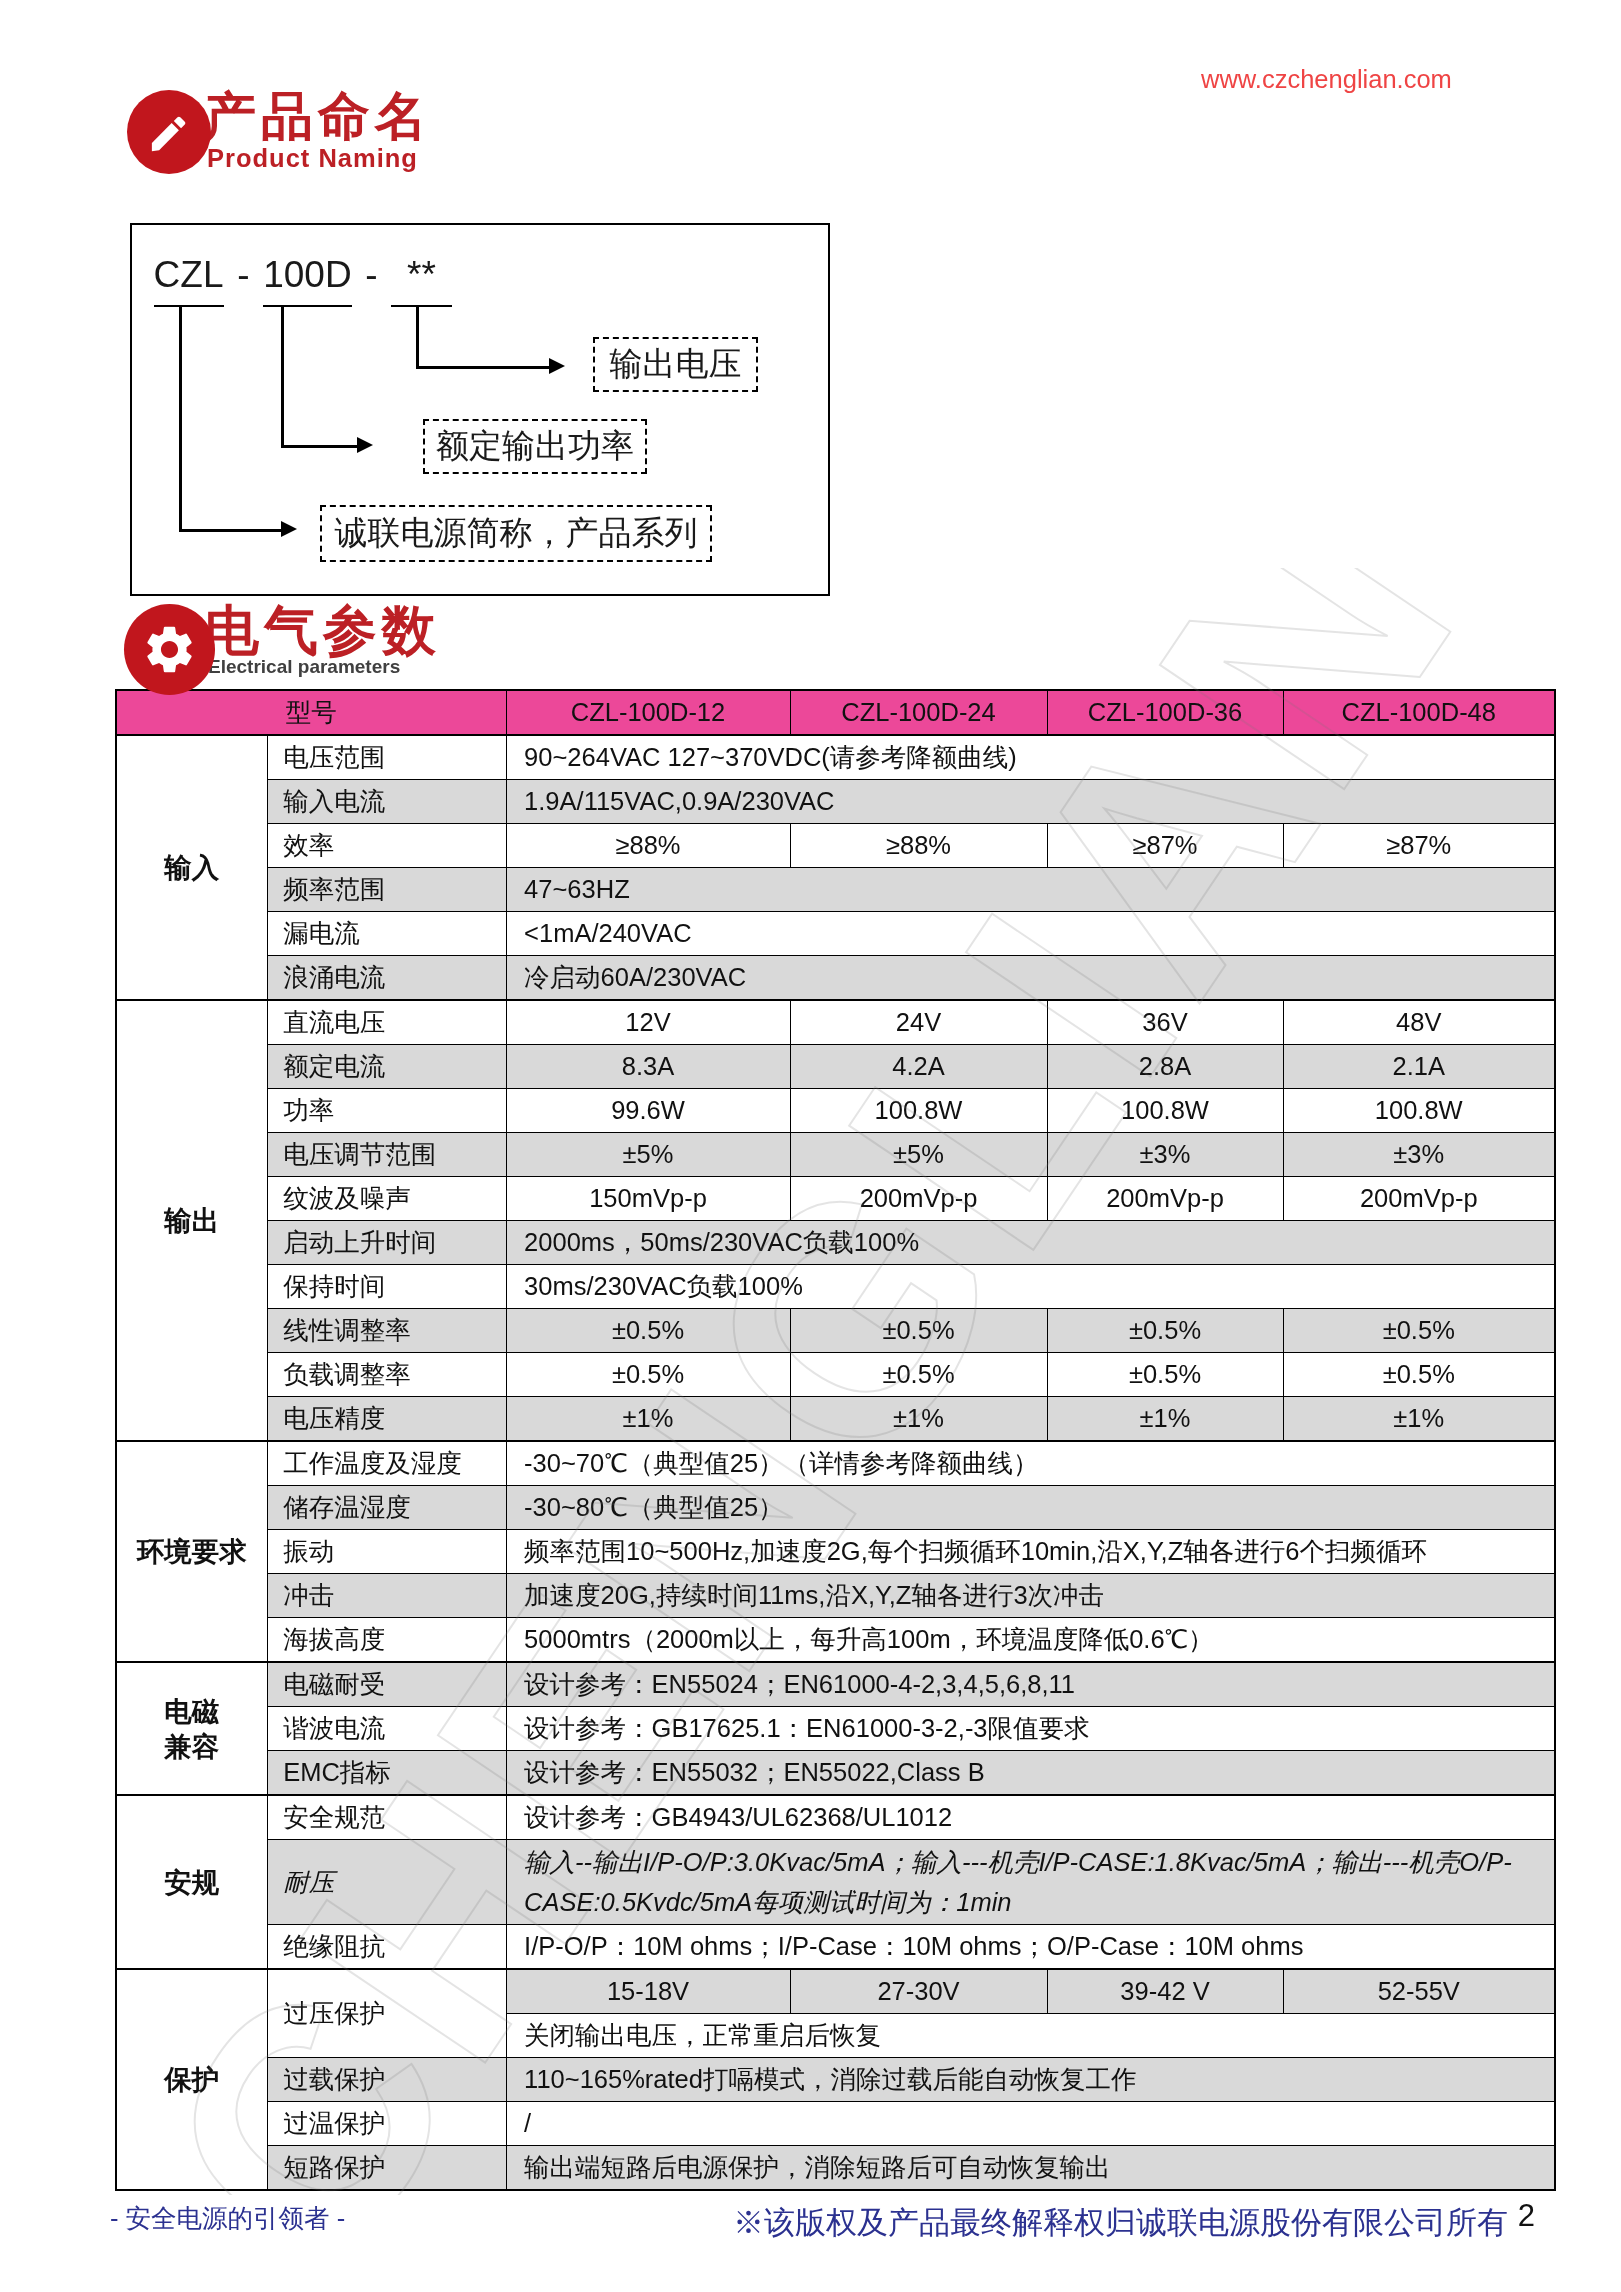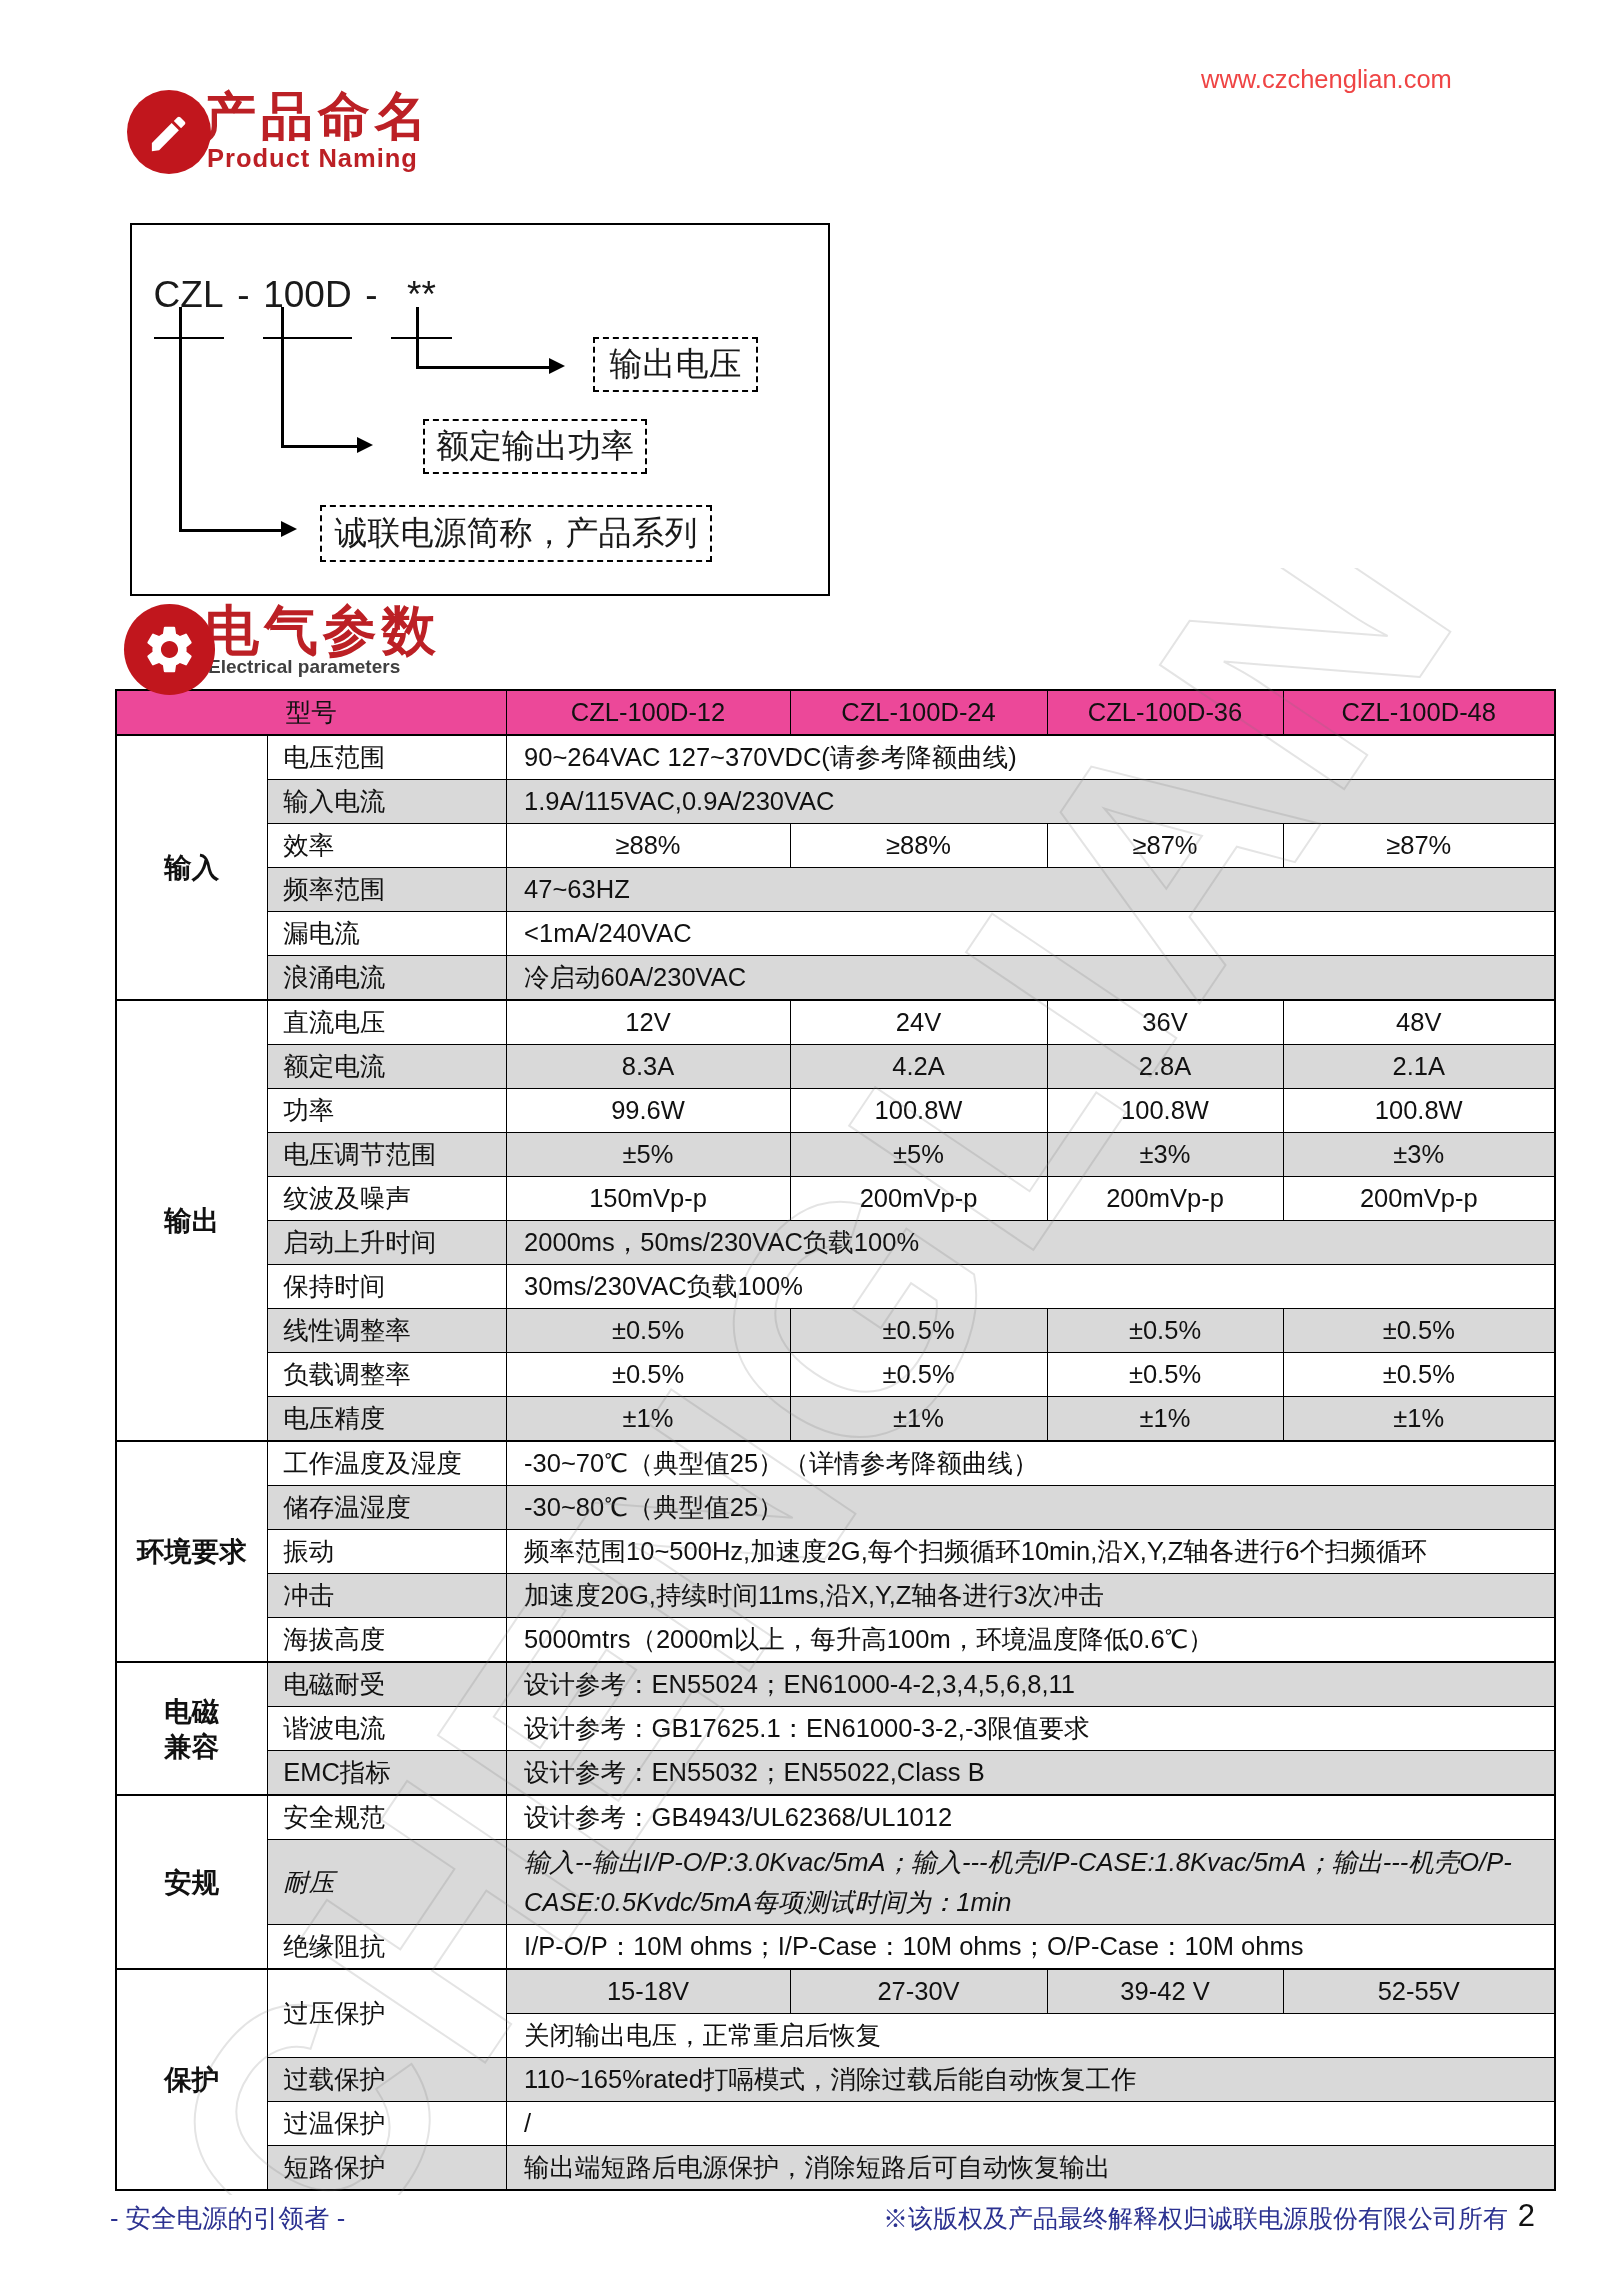--- a/index.html
+++ b/index.html
@@ -14,21 +14,21 @@
   .circle-naming{left:127px;top:90px;width:84px;height:84px;}
   .circle-params{left:124px;top:604px;width:91px;height:91px;}
   .sec-title-cn{position:absolute;font-weight:bold;color:#BC2025;letter-spacing:4.9px;}
   .naming-cn{left:204px;top:82px;font-size:52px;}
   .naming-en{position:absolute;left:207px;top:144px;font-size:25.5px;font-weight:bold;color:#BC2025;letter-spacing:1px;}
   .params-cn{left:205px;top:595px;font-size:54px;}
   .params-en{position:absolute;left:208px;top:656px;font-size:19px;font-weight:bold;color:#404040;}
   
   .diagram{position:absolute;left:130px;top:223px;width:696px;height:369px;border:2px solid #000;}
   .code{position:absolute;left:21.6px;top:29px;display:flex;align-items:baseline;gap:13.7px;font-size:37px;color:#1a1a1a;}
-  .useg{border-bottom:2.9px solid #000;padding-bottom:21px;margin-top:20px;}
+  .useg{border-bottom:2.9px solid #000;padding-bottom:9px;}
   .useg.star{padding-left:15.7px;padding-right:15.7px;}
   .vline{position:absolute;width:2.5px;background:#000;}
   .hline{position:absolute;height:2.5px;background:#000;}
   .arrow{position:absolute;width:0;height:0;border-left:16.7px solid #000;border-top:8.8px solid transparent;border-bottom:8.8px solid transparent;}
   .dashed-box{position:absolute;border:2.5px dashed #000;display:flex;align-items:center;justify-content:center;font-size:33px;color:#1a1a1a;white-space:nowrap;}
   .dbox1{left:461px;top:112px;width:161px;height:51px;}
   .dbox2{left:291px;top:194px;width:220px;height:51px;}
   .dbox3{left:188px;top:280px;width:388px;height:53px;}
   
   .spec-wrap{position:absolute;left:115px;top:689px;z-index:1;}
@@ -45,21 +45,21 @@
   tr.tall td.wide{white-space:normal;line-height:40px;padding-right:13.7px;}
   
   .watermark{position:absolute;left:0;top:568px;width:1621px;height:1627px;display:flex;align-items:center;justify-content:center;pointer-events:none;z-index:5;overflow:hidden;}
   .watermark span{
     font-size:323px;font-weight:bold;letter-spacing:11.8px;color:transparent;
     -webkit-text-stroke:2px rgba(120,120,120,0.20);transform:rotate(-56deg);white-space:nowrap;
   }
   
   .footer-left{position:absolute;left:110px;top:2201px;font-size:25.5px;color:#2B3190;}
   .footer-right{position:absolute;right:86px;top:2198px;display:flex;align-items:flex-start;}
-  .footer-right .note{font-size:25px;color:#2B3190;padding-top:3.9px;}
+  .footer-right .note{font-size:31px;color:#2B3190;padding-top:3.9px;}
   .footer-right .pagenum{font-size:31px;color:#111;margin-left:9.8px;}
   svg{display:block;}
 </style>
 </head>
 <body>
 
 <div class="site-url">www.czchenglian.com</div>
 
 <div class="logo-circle circle-naming">
   <span>

